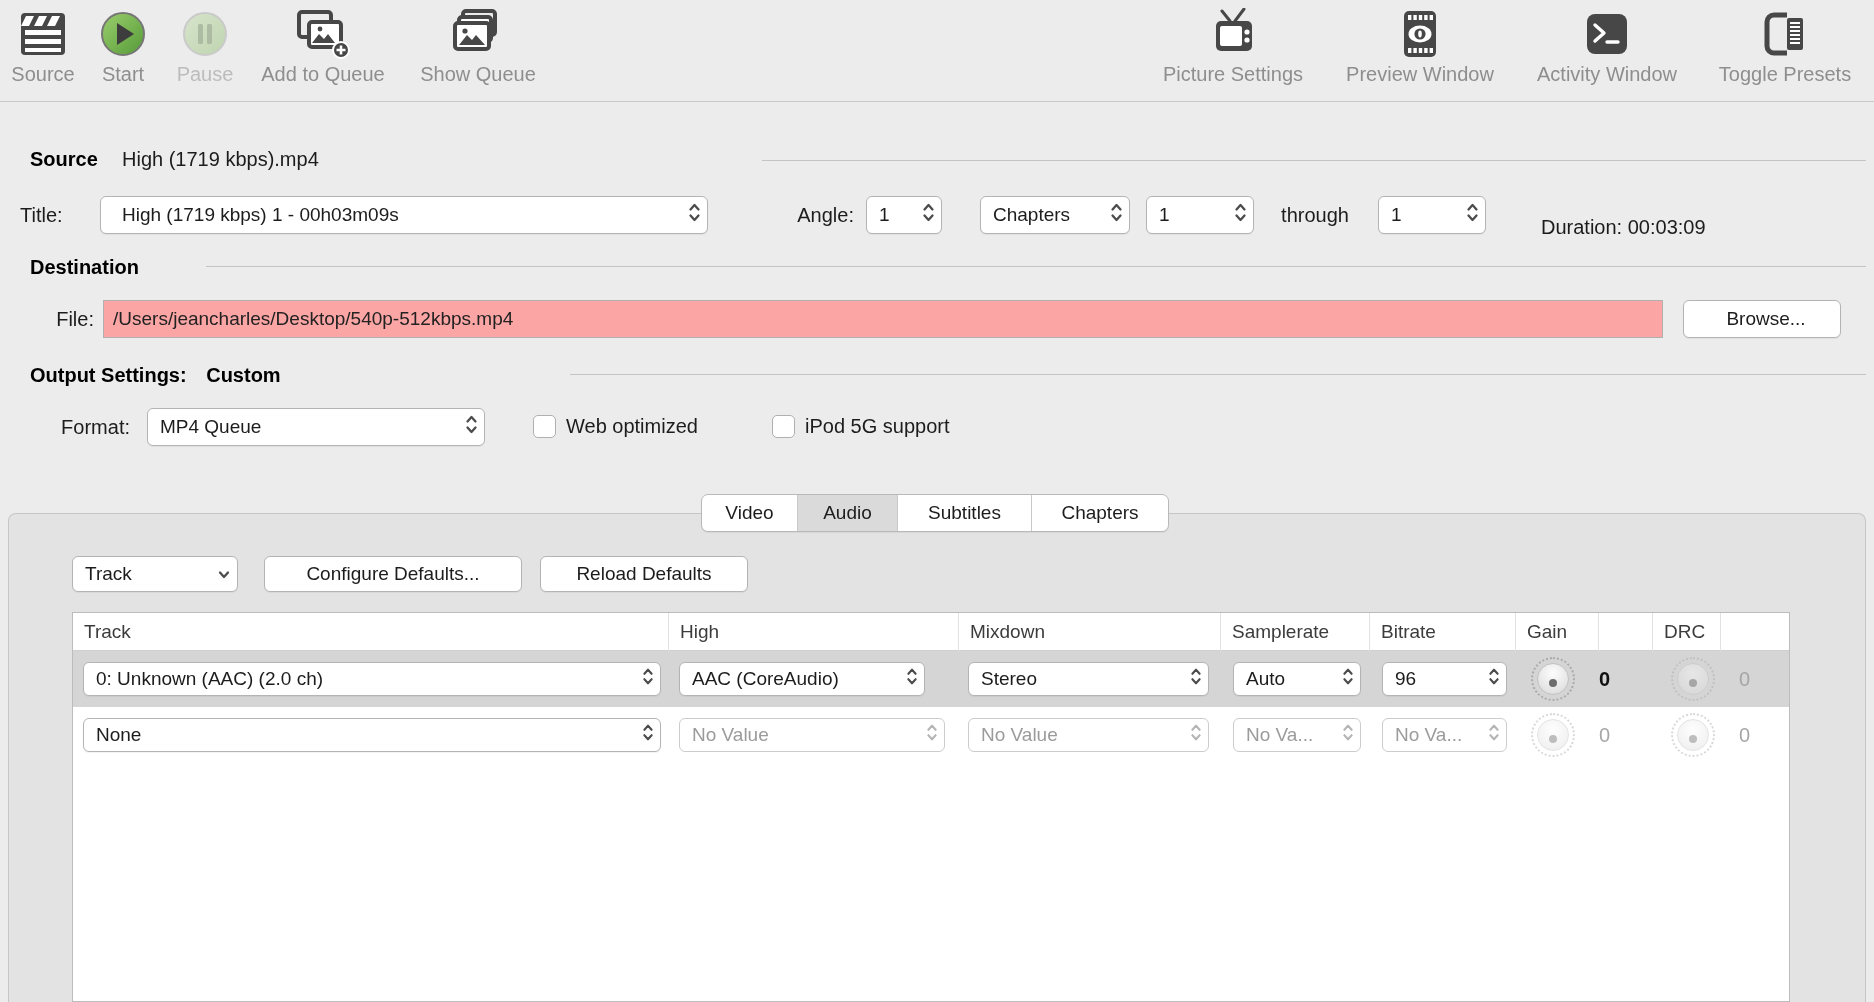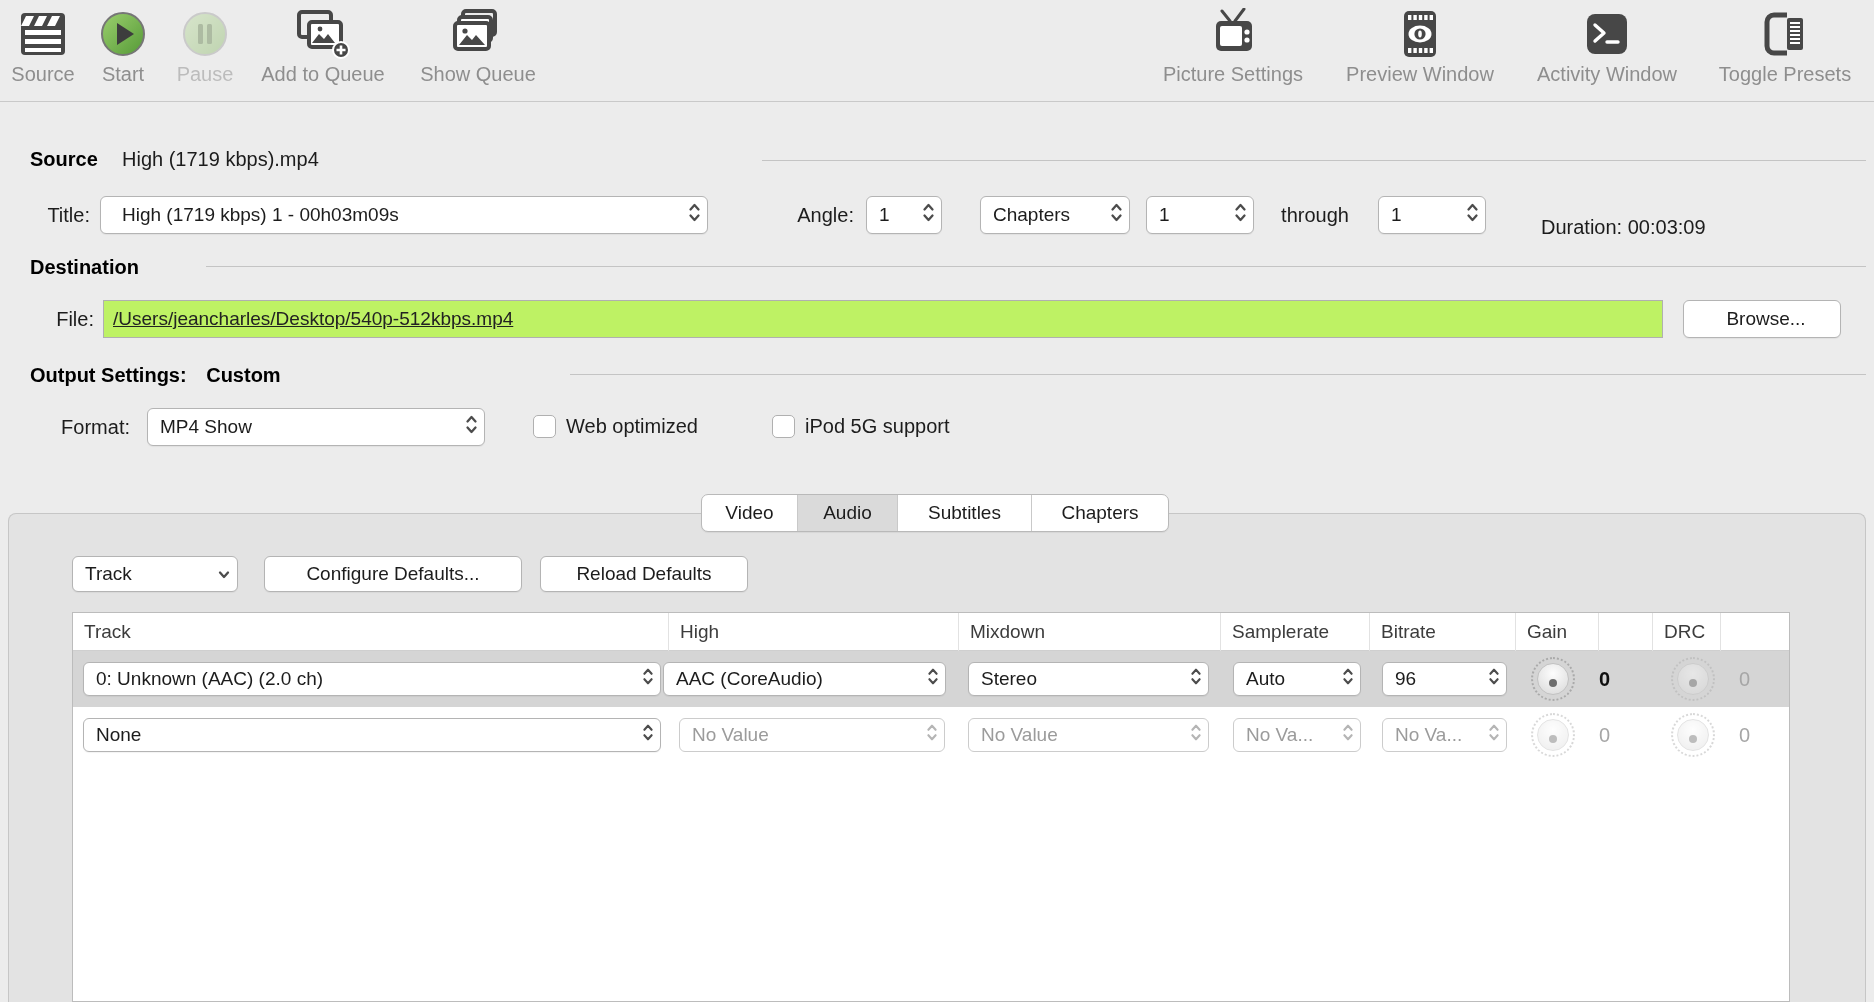--- a/index.html
+++ b/index.html
@@ -30,23 +30,23 @@
   .popup .popup-label { flex:1; overflow:hidden; white-space:nowrap; }
   .popup .chev { color:#4c4c4c; flex:0 0 auto; margin-left:4px; }
   .popup.disabled { color:#9b9b9b; border-color:#cccccc; box-shadow:none; }
   .popup.disabled .chev { color:#b5b5b5; }
 
   .btn { position:absolute; height:38px; background:#fff; border:1px solid #b4b4b4;
          border-radius:6px; font-size:19px; color:#1c1c1c; display:flex;
          align-items:center; justify-content:center;
          box-shadow:0 1px 1px rgba(0,0,0,0.05); }
 
-  .textfield { position:absolute; height:38px; background:#bef264; border:1px solid #b0b0b0;
+  .textfield { position:absolute; height:38px; background:#fca5a5; border:1px solid #b0b0b0;
                font-size:19px; color:#222; padding:0 9px; display:flex; align-items:center;
-               white-space:nowrap; overflow:hidden;text-decoration:underline; }
+               white-space:nowrap; overflow:hidden; }
 
   .checkbox { position:absolute; width:23px; height:23px; background:#fff;
               border:1px solid #b0b0b0; border-radius:5px; }
   .cb-label { position:absolute; font-size:20px; line-height:25px; }
 
   
   .tabbar { position:absolute; left:701px; top:494px; height:38px; display:flex;
             background:#fff; border:1px solid #b9b9b9; border-radius:7px; overflow:hidden;
             z-index:5; box-shadow:0 1px 1px rgba(0,0,0,0.06);justify-content:space-between; }
   .tab { display:flex; align-items:center; justify-content:center; font-size:19px;
@@ -223,21 +223,21 @@
         </svg>
       </div>
       <div class="tb-label">Toggle Presets</div>
     </div>
   </div>
 
   <div class="heading" style="left:30px;top:146px;">Source</div>
   <div class="lbl" style="left:122px;top:140px;">High (1719 kbps).mp4</div>
   <div class="sep" style="left:762px;top:160px;width:1104px;"></div>
 
-  <div class="lbl" style="left:20px;top:196px;width:70px;text-align:right;">Title:</div>
+  <div class="lbl" style="left:20px;top:196px;width:70px;">Title:</div>
   <div class="popup" style="left:100px;top:196px;width:608px;padding-left:21px;">
     <span class="popup-label">High (1719 kbps) 1 - 00h03m09s</span>
     <span class="chev"><svg width="13" height="21" viewBox="0 0 13 21">
           <path d="M2.5 7.5 L6.5 3 L10.5 7.5 M2.5 13.5 L6.5 18 L10.5 13.5" fill="none" stroke="currentColor" stroke-width="2.3" stroke-linecap="round" stroke-linejoin="round"></path>
         </svg></span>
   </div>
 
   <div class="lbl" style="left:770px;top:196px;width:84px;text-align:right;">Angle:</div>
   <div class="popup" style="left:866px;top:196px;width:76px;">
     <span class="popup-label">1</span>
@@ -283,21 +283,21 @@
   </div>
 
   <div class="heading" style="left:30px;top:362px;">
     <span>Output Settings:</span>
     <span style="margin-left:14px;">Custom</span>
   </div>
   <div class="sep" style="left:570px;top:374px;width:1296px;"></div>
 
   <div class="lbl" style="left:30px;top:408px;width:100px;text-align:right;">Format:</div>
   <div class="popup" style="left:147px;top:408px;width:338px;">
-    <span class="popup-label">MP4 Show</span>
+    <span class="popup-label">MP4 Queue</span>
     <span class="chev"><svg width="13" height="21" viewBox="0 0 13 21">
           <path d="M2.5 7.5 L6.5 3 L10.5 7.5 M2.5 13.5 L6.5 18 L10.5 13.5" fill="none" stroke="currentColor" stroke-width="2.3" stroke-linecap="round" stroke-linejoin="round"></path>
         </svg></span>
   </div>
 
   <div class="checkbox" style="left:533px;top:415px;"></div>
   <div class="cb-label" style="left:566px;top:414px;">Web optimized</div>
 
   <div class="checkbox" style="left:772px;top:415px;"></div>
   <div class="cb-label" style="left:805px;top:414px;">iPod 5G support</div>
@@ -346,21 +346,21 @@
       <div class="th" style="left:1648px;width:68px;border-right:none;"></div>
     </div>
 
     <div class="trow selected" style="top:38px;">
       <div class="popup rpopup" style="left:10px;width:578px;">
         <span class="popup-label">0: Unknown (AAC) (2.0 ch)</span>
         <span class="chev"><svg width="12" height="19" viewBox="0 0 13 21">
               <path d="M2.5 7.5 L6.5 3 L10.5 7.5 M2.5 13.5 L6.5 18 L10.5 13.5" fill="none" stroke="currentColor" stroke-width="2.3" stroke-linecap="round" stroke-linejoin="round"></path>
             </svg></span>
       </div>
-      <div class="popup rpopup" style="left:590px;width:283px;border-radius:6px;">
+      <div class="popup rpopup" style="left:606px;width:246px;border-radius:6px;">
         <span class="popup-label">AAC (CoreAudio)</span>
         <span class="chev"><svg width="12" height="19" viewBox="0 0 13 21">
               <path d="M2.5 7.5 L6.5 3 L10.5 7.5 M2.5 13.5 L6.5 18 L10.5 13.5" fill="none" stroke="currentColor" stroke-width="2.3" stroke-linecap="round" stroke-linejoin="round"></path>
             </svg></span>
       </div>
       <div class="popup rpopup" style="left:895px;width:241px;">
         <span class="popup-label">Stereo</span>
         <span class="chev"><svg width="12" height="19" viewBox="0 0 13 21">
               <path d="M2.5 7.5 L6.5 3 L10.5 7.5 M2.5 13.5 L6.5 18 L10.5 13.5" fill="none" stroke="currentColor" stroke-width="2.3" stroke-linecap="round" stroke-linejoin="round"></path>
             </svg></span>

